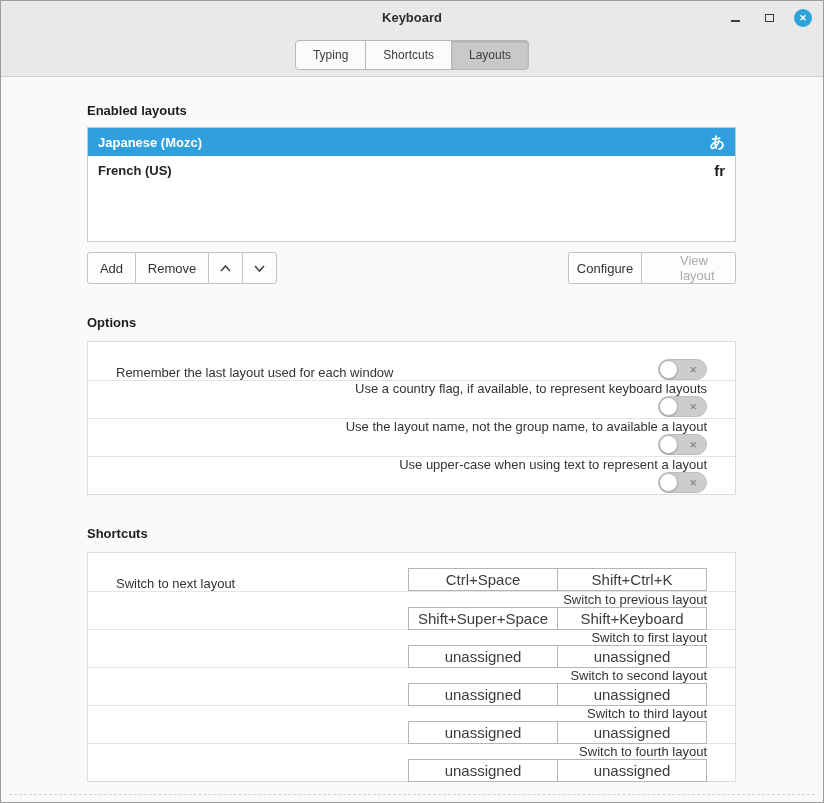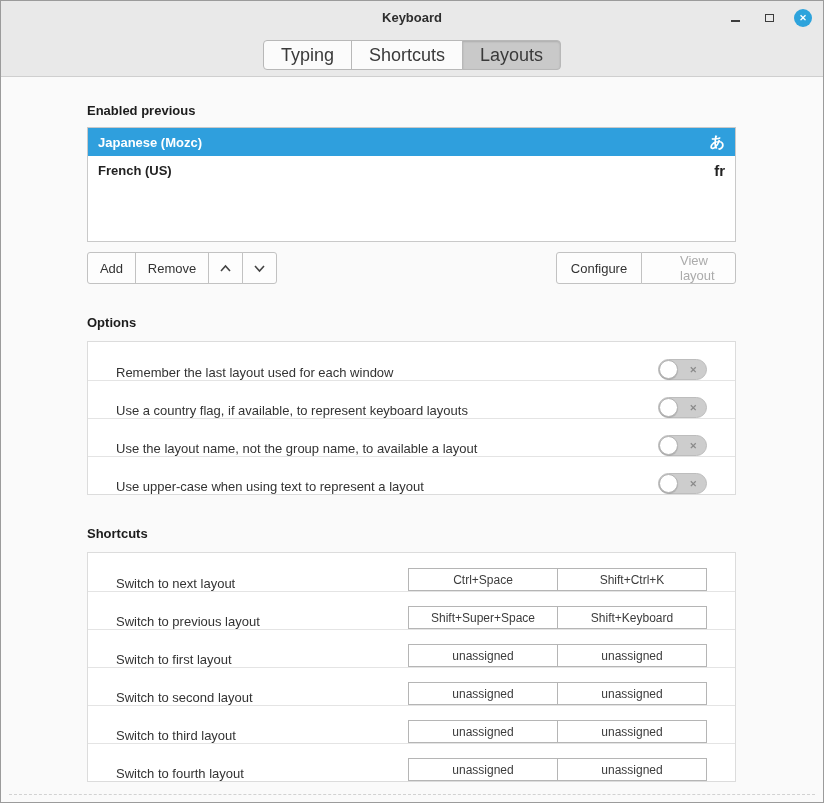--- a/index.html
+++ b/index.html
@@ -42,21 +42,21 @@
   .tabstrip {
     height:43px; background:#e9e9e9;
     border-bottom:1px solid #cfcfcf;
     display:flex; align-items:center; justify-content:center;
   }
   .tab {
     height:30px; padding:0 17px;
     background:#fbfbfb; border:1px solid #b8b8b8;
     margin-left:-1px;
     display:flex; align-items:center;
-    font-size:18px; color:#3a3a3a; cursor:default;
+    font-size:12px; color:#3a3a3a; cursor:default;
   }
   .tab:first-child { border-radius:4px 0 0 4px; margin-left:0; }
   .tab:last-child  { border-radius:0 4px 4px 0; }
   .tab.active { background:#c9c9c9; box-shadow: inset 0 1px 2px rgba(0,0,0,.14); }
   
   .content { padding:0 87px 0 86px; }
   .section-heading {
     font-size:13px; font-weight:bold; color:#1c1c1c;
     margin:31px 0 11px;
   }
@@ -79,31 +79,31 @@
     height:32px; background:#fdfdfd; border:1px solid #c2c2c2;
     display:flex; align-items:center; justify-content:center;
     font-size:13px; color:#333; margin-left:-1px; cursor:default;
   }
   .btn:first-child { border-radius:3px 0 0 3px; margin-left:0; }
   .btn:last-child  { border-radius:0 3px 3px 0; }
   .btn.disabled { color:#ababab;padding-left:38px; }
   .btn-add { width:49px; }
   .btn-remove { width:74px; }
   .btn-arrow { width:35px; }
-  .btn-configure { width:86px; }
+  .btn-configure { width:74px; }
   .btn-viewlayout { width:95px; }
   
   .group {
     background:#fff; border:1px solid #dcdcdc;
   }
   .group-row {
     height:38px; display:flex; align-items:flex-end;
     padding:0 28px; font-size:13px; color:#333;
   }
-  .group-row + .group-row { border-top:1px solid #e4e4e4; }
+  .group-row + .group-row { border-top:1px solid #e4e4e4;flex-direction:column; }
   
   .toggle {
     margin-left:auto; position:relative;
     width:49px; height:21px; border-radius:11px;
     background:#cdcdcd; border:1px solid #bdbdbd; cursor:default;
   }
   .toggle-knob {
     position:absolute; left:0; top:0;
     width:19px; height:19px; border-radius:50%;
     background:#fff; border:1px solid #b3b3b3;
@@ -112,21 +112,21 @@
   .toggle-x {
     position:absolute; right:9px; top:50%; transform:translateY(-52%);
     font-size:9px; font-weight:bold; color:#8a8a8a;
   }
   
   .keybind-pair { margin-left:auto; display:flex; }
   .keybind {
     width:150px; height:23px; margin-left:-1px;
     background:#fff; border:1px solid #b5b5b5;
     display:flex; align-items:center; justify-content:center;
-    font-size:12px; color:#3c3c3c; cursor:default;
+    font-size:15px; color:#3c3c3c; cursor:default;
   }
   .keybind:first-child { margin-left:0; }
   
   .bottom-dash {
     position:absolute; left:8px; right:8px; bottom:7px;
     border-top:1px dashed #d2d2d2;
   }
 </style>
 </head>
 <body>
@@ -155,21 +155,21 @@
     <div class="tab">
       <span>Shortcuts</span>
     </div>
     <div class="tab active">
       <span>Layouts</span>
     </div>
   </div>
 
   <div class="content">
 
-    <div class="section-heading first">Enabled previous</div>
+    <div class="section-heading first">Enabled layouts</div>
 
     <div class="listbox">
       <div class="layout-row selected">
         <span>Japanese (Mozc)</span>
         <span class="layout-indicator">あ</span>
       </div>
       <div class="layout-row">
         <span>French (US)</span>
         <span class="layout-indicator">fr</span>
       </div>

